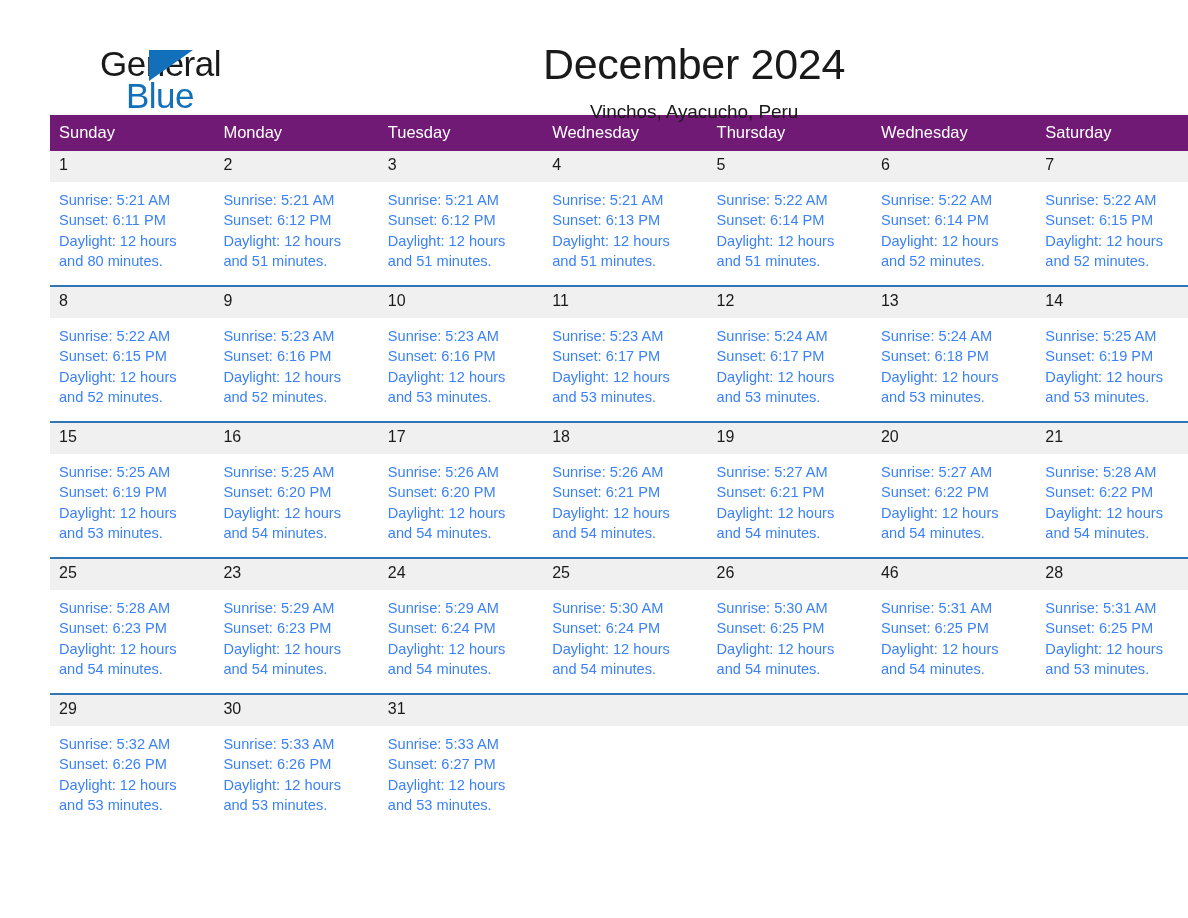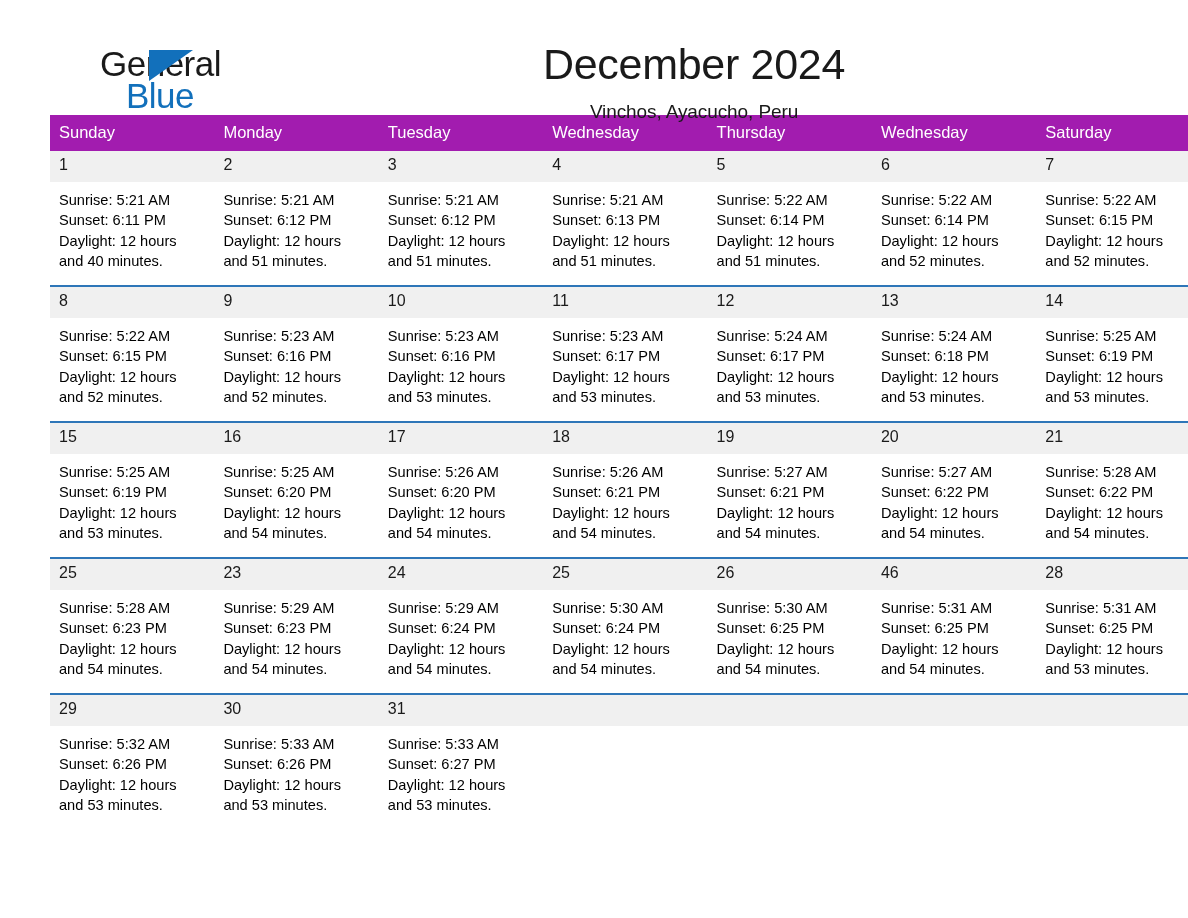--- a/index.html
+++ b/index.html
@@ -87,21 +87,21 @@
     letter-spacing: -0.1px;
   }
 
   
   .calendar {
     width: 1088px;
     border-collapse: collapse;
     table-layout: fixed;
   }
   .calendar th {
-    background: #a21caf;
+    background: #701a75;
     color: #ffffff;
     font-weight: normal;
     font-size: 16.5px;
     text-align: left;
     padding: 8px 0 9px 9px;
     border: none;
     width: 155.4px;
   }
   .week-row td {
     vertical-align: top;
@@ -122,21 +122,21 @@
     box-sizing: content-box;
     line-height: 1.1;
   }
   .daynum.empty {
     color: transparent;
   }
   .cell-body {
     padding: 8px 8px 0 9px;
     font-size: 14.6px;
     line-height: 20.3px;
-    color: #000000;
+    color: #3b82f6;
   }
   .cell-body div {
     white-space: nowrap;
   }
   td.blank .daynum {
     background: #f0f0f0;
   }
 </style>
 </head>
 <body>
@@ -172,21 +172,21 @@
     </thead>
     <tbody>
 
       <tr class="week-row">
         <td>
           <div class="daynum">1</div>
           <div class="cell-body">
             <div>Sunrise: 5:21 AM</div>
             <div>Sunset: 6:11 PM</div>
             <div>Daylight: 12 hours</div>
-            <div>and 40 minutes.</div>
+            <div>and 80 minutes.</div>
           </div>
         </td>
         <td>
           <div class="daynum">2</div>
           <div class="cell-body">
             <div>Sunrise: 5:21 AM</div>
             <div>Sunset: 6:12 PM</div>
             <div>Daylight: 12 hours</div>
             <div>and 51 minutes.</div>
           </div>

